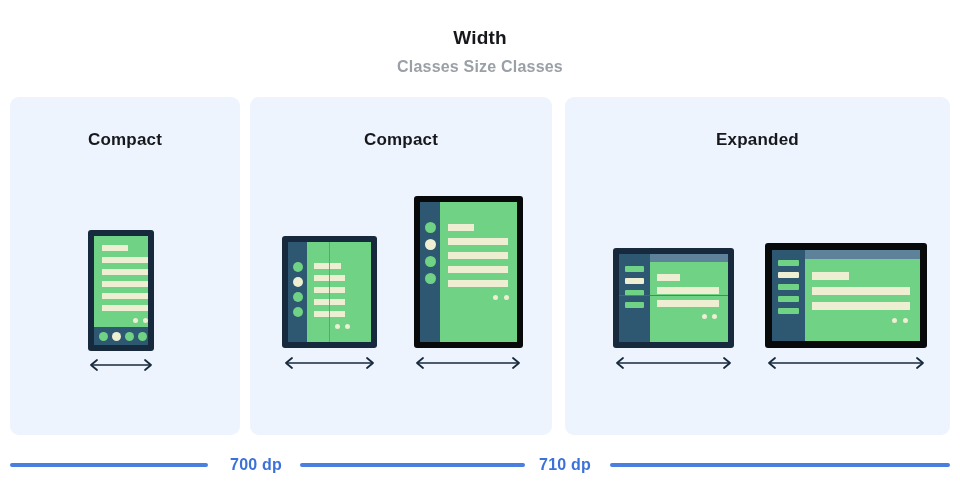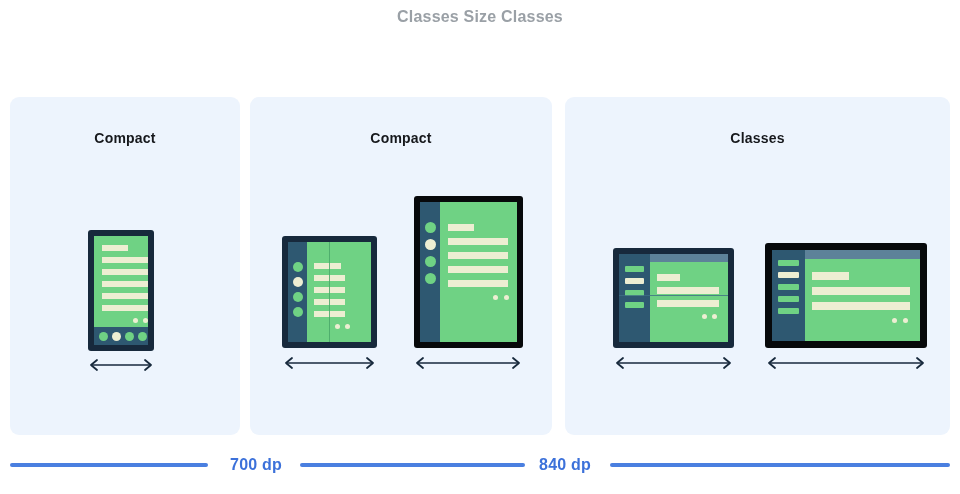--- a/index.html
+++ b/index.html
@@ -27,21 +27,21 @@
   .card {
     position: absolute; top: 0; height: 338px;
     background: #edf4fd; border-radius: 9px;
   }
   #card-compact  { left: 0px;   width: 230px; }
   #card-medium   { left: 240px; width: 302px; }
   #card-expanded { left: 555px; width: 385px; }
 
   .card-label {
     position: absolute; top: 33px; left: 0; width: 100%;
-    text-align: center; font-size: 14px; font-weight: bold;
+    text-align: center; font-size: 17px; font-weight: bold;
     color: #16181c; letter-spacing: .2px;
   }
 
   
   .stage { position: absolute; left: 0; top: 0; width: 100%; height: 100%; }
 
   
   .device { position: absolute; }
   .bezel {
     position: absolute; left: 0; top: 0; width: 100%; height: 100%;
@@ -73,20 +73,21 @@
     position: absolute; top: 0; font-size: 16px; font-weight: bold;
     color: #3c71da; letter-spacing: .2px; line-height: 22px;
   }
 </style>
 </head>
 <body>
 
 <div class="page">
 
   <div class="header">
+    <div class="title">Width</div>
     <div class="subtitle">Classes Size Classes</div>
   </div>
 
   <div class="cards">
 
     <div class="card" id="card-compact">
       <div class="card-label">Compact</div>
 
       <div class="stage">
 
@@ -177,21 +178,21 @@
             <line x1="5" y1="8" x2="107" y2="8" stroke="#17293c" stroke-width="1.6"></line>
             <polyline points="11,3 5,8 11,13" fill="none" stroke="#17293c" stroke-width="1.8" stroke-linecap="round" stroke-linejoin="round"></polyline>
             <polyline points="101,3 107,8 101,13" fill="none" stroke="#17293c" stroke-width="1.8" stroke-linecap="round" stroke-linejoin="round"></polyline>
           </svg>
         </div>
 
       </div>
     </div>
 
     <div class="card" id="card-expanded">
-      <div class="card-label">Classes</div>
+      <div class="card-label">Expanded</div>
 
       <div class="stage">
 
         <div class="device" style="left:48px; top:151px; width:121px; height:100px;">
           <div class="bezel navy"></div>
           <div class="screen" style="left:6px; top:6px; right:6px; bottom:6px;">
             <div class="rail-v" style="width:31px;">
               <div class="bar" style="left:6px; top:12px; width:19px; height:6px;"></div>
               <div class="bar cream" style="left:6px; top:24px; width:19px; height:6px;"></div>
               <div class="bar" style="left:6px; top:36px; width:19px; height:6px;"></div>
@@ -244,17 +245,17 @@
 
       </div>
     </div>
 
   </div>
 
   <div class="scale">
     <div class="rule" style="left:10px; width:198px;"></div>
     <div class="dp-label" style="left:218px; width:76px; text-align:center;">700 dp</div>
     <div class="rule" style="left:300px; width:225px;"></div>
-    <div class="dp-label" style="left:527px; width:76px; text-align:center;">840 dp</div>
+    <div class="dp-label" style="left:527px; width:76px; text-align:center;">710 dp</div>
     <div class="rule" style="left:610px; width:340px;"></div>
   </div>
 
 </div>
 
 </body></html>

